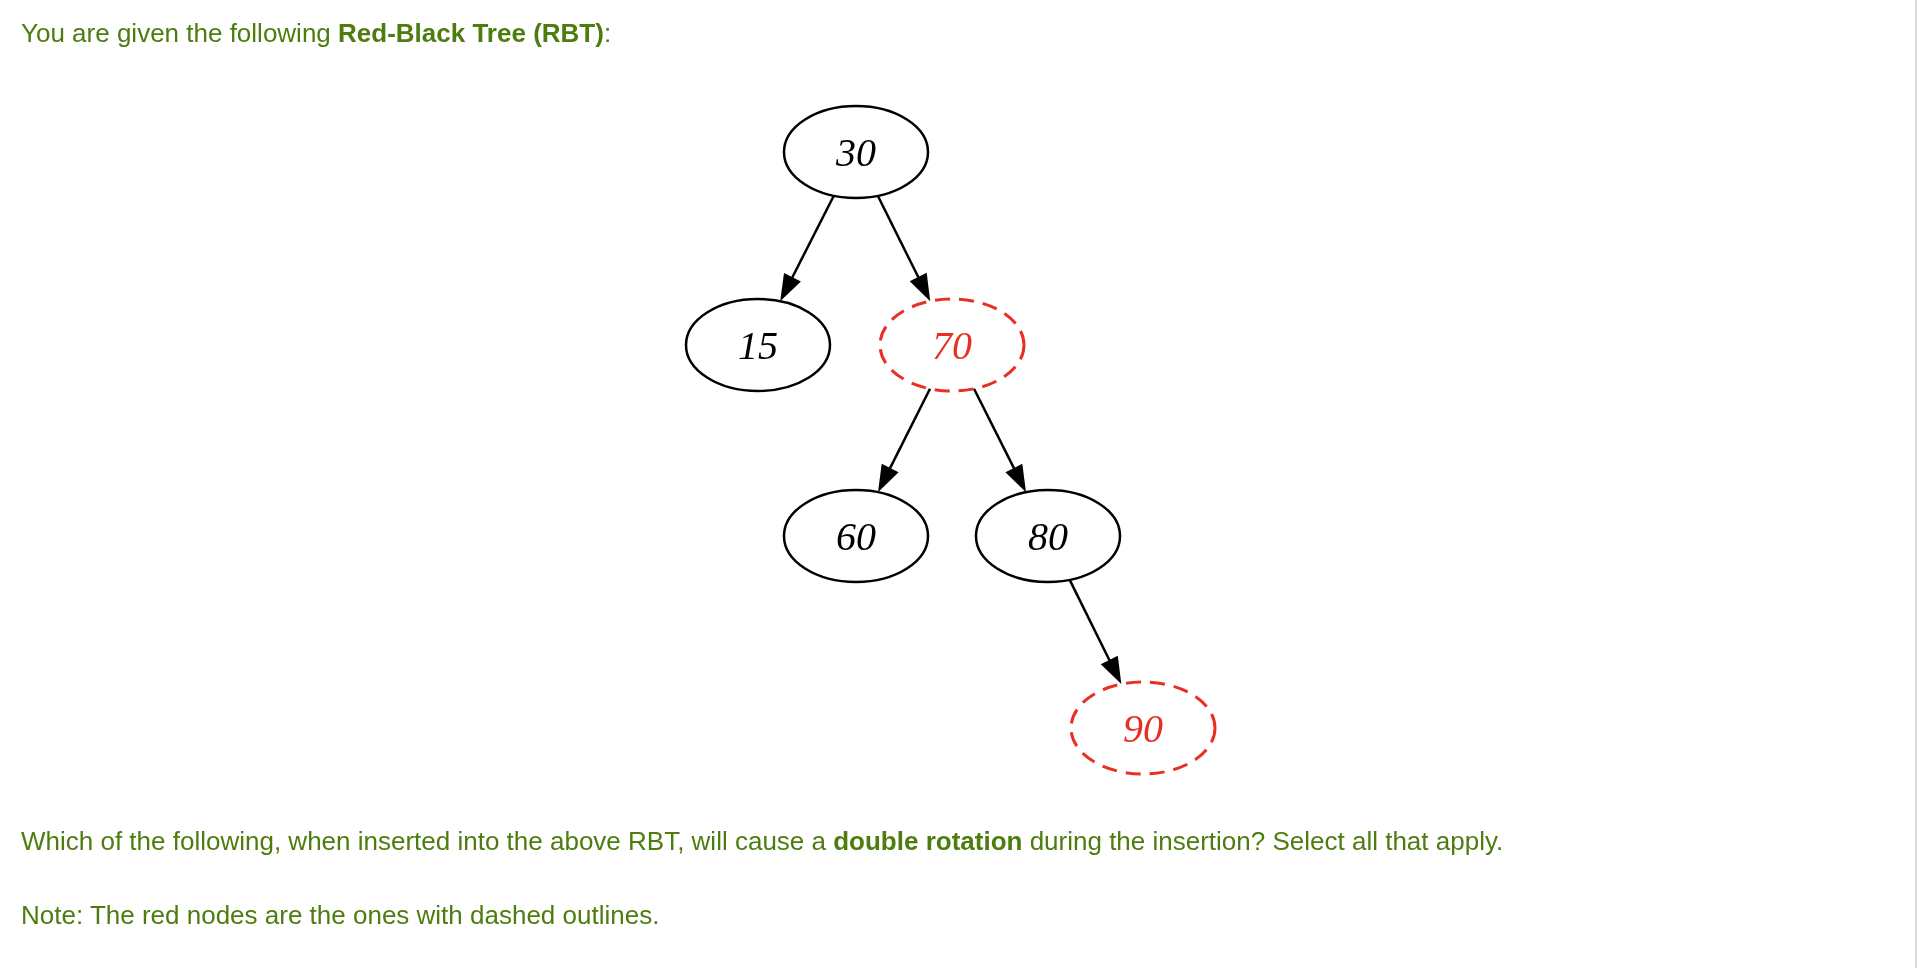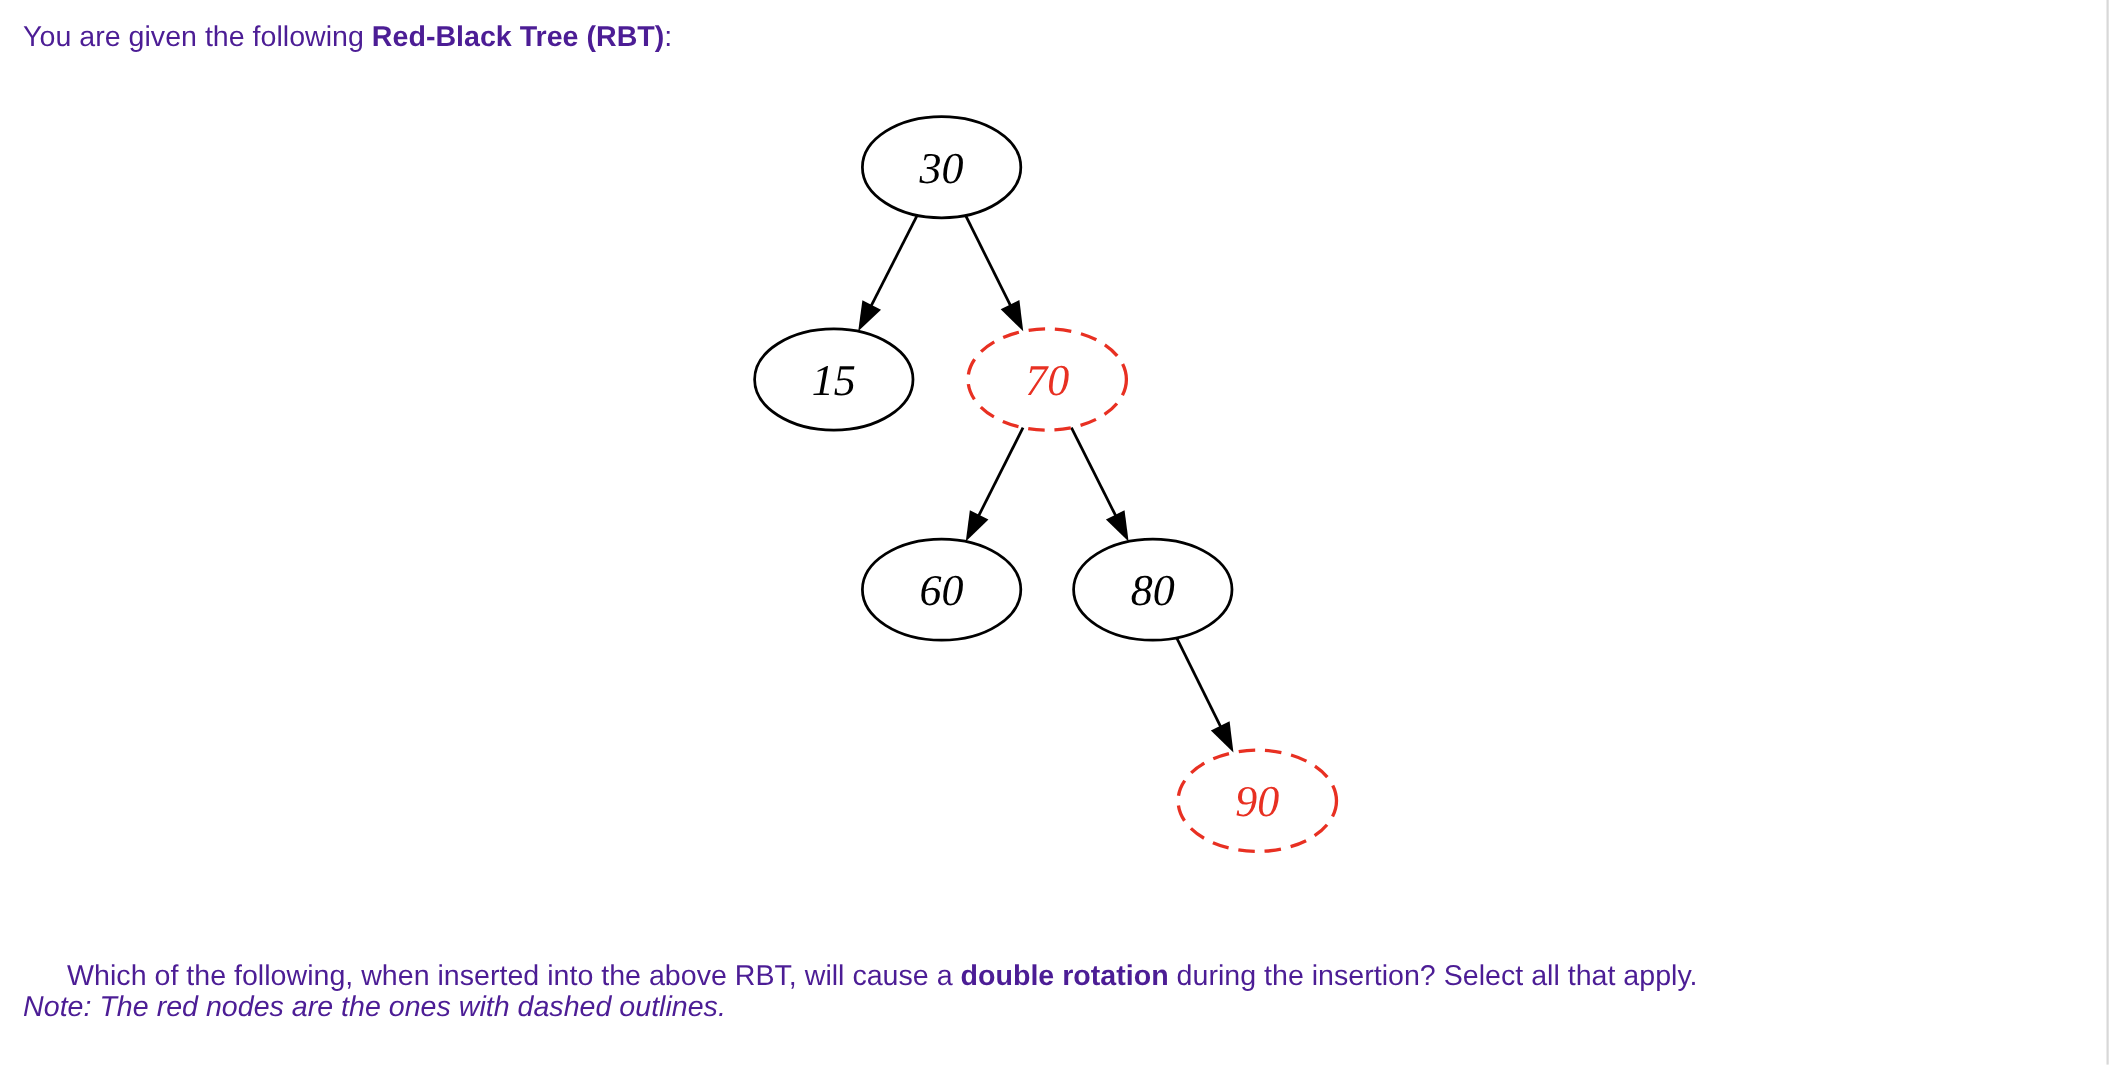--- a/index.html
+++ b/index.html
@@ -9,27 +9,27 @@
     font-family: "Liberation Sans", "DejaVu Sans", sans-serif;
     color: #24292f;
     overflow: hidden;
     position: relative;
   }
   .para {
     position: absolute;
     left: 21px;
     font-size: 26px;
     line-height: 36px;
-    color: #4c1d95;
+    color: #4d7c0f;
     white-space: nowrap;
   }
   .para b { font-weight: 700; }
   #intro    { top: 15px; }
-  #question { top: 868px; margin-left: 40px; }
-  #note     { top: 897px; font-style: italic; }
+  #question { top: 823px; }
+  #note     { top: 897px; }
   #graph-wrap {
     position: absolute;
     left: 600px; top: 70px;
     width: 700px; height: 740px; font-style: italic;
   }
   #tree-svg { width: 700px; height: 740px; display: block; }
   #tree-svg text {
     font-family: "Liberation Serif", "DejaVu Serif", serif;
     font-size: 40px;
     text-anchor: middle;

